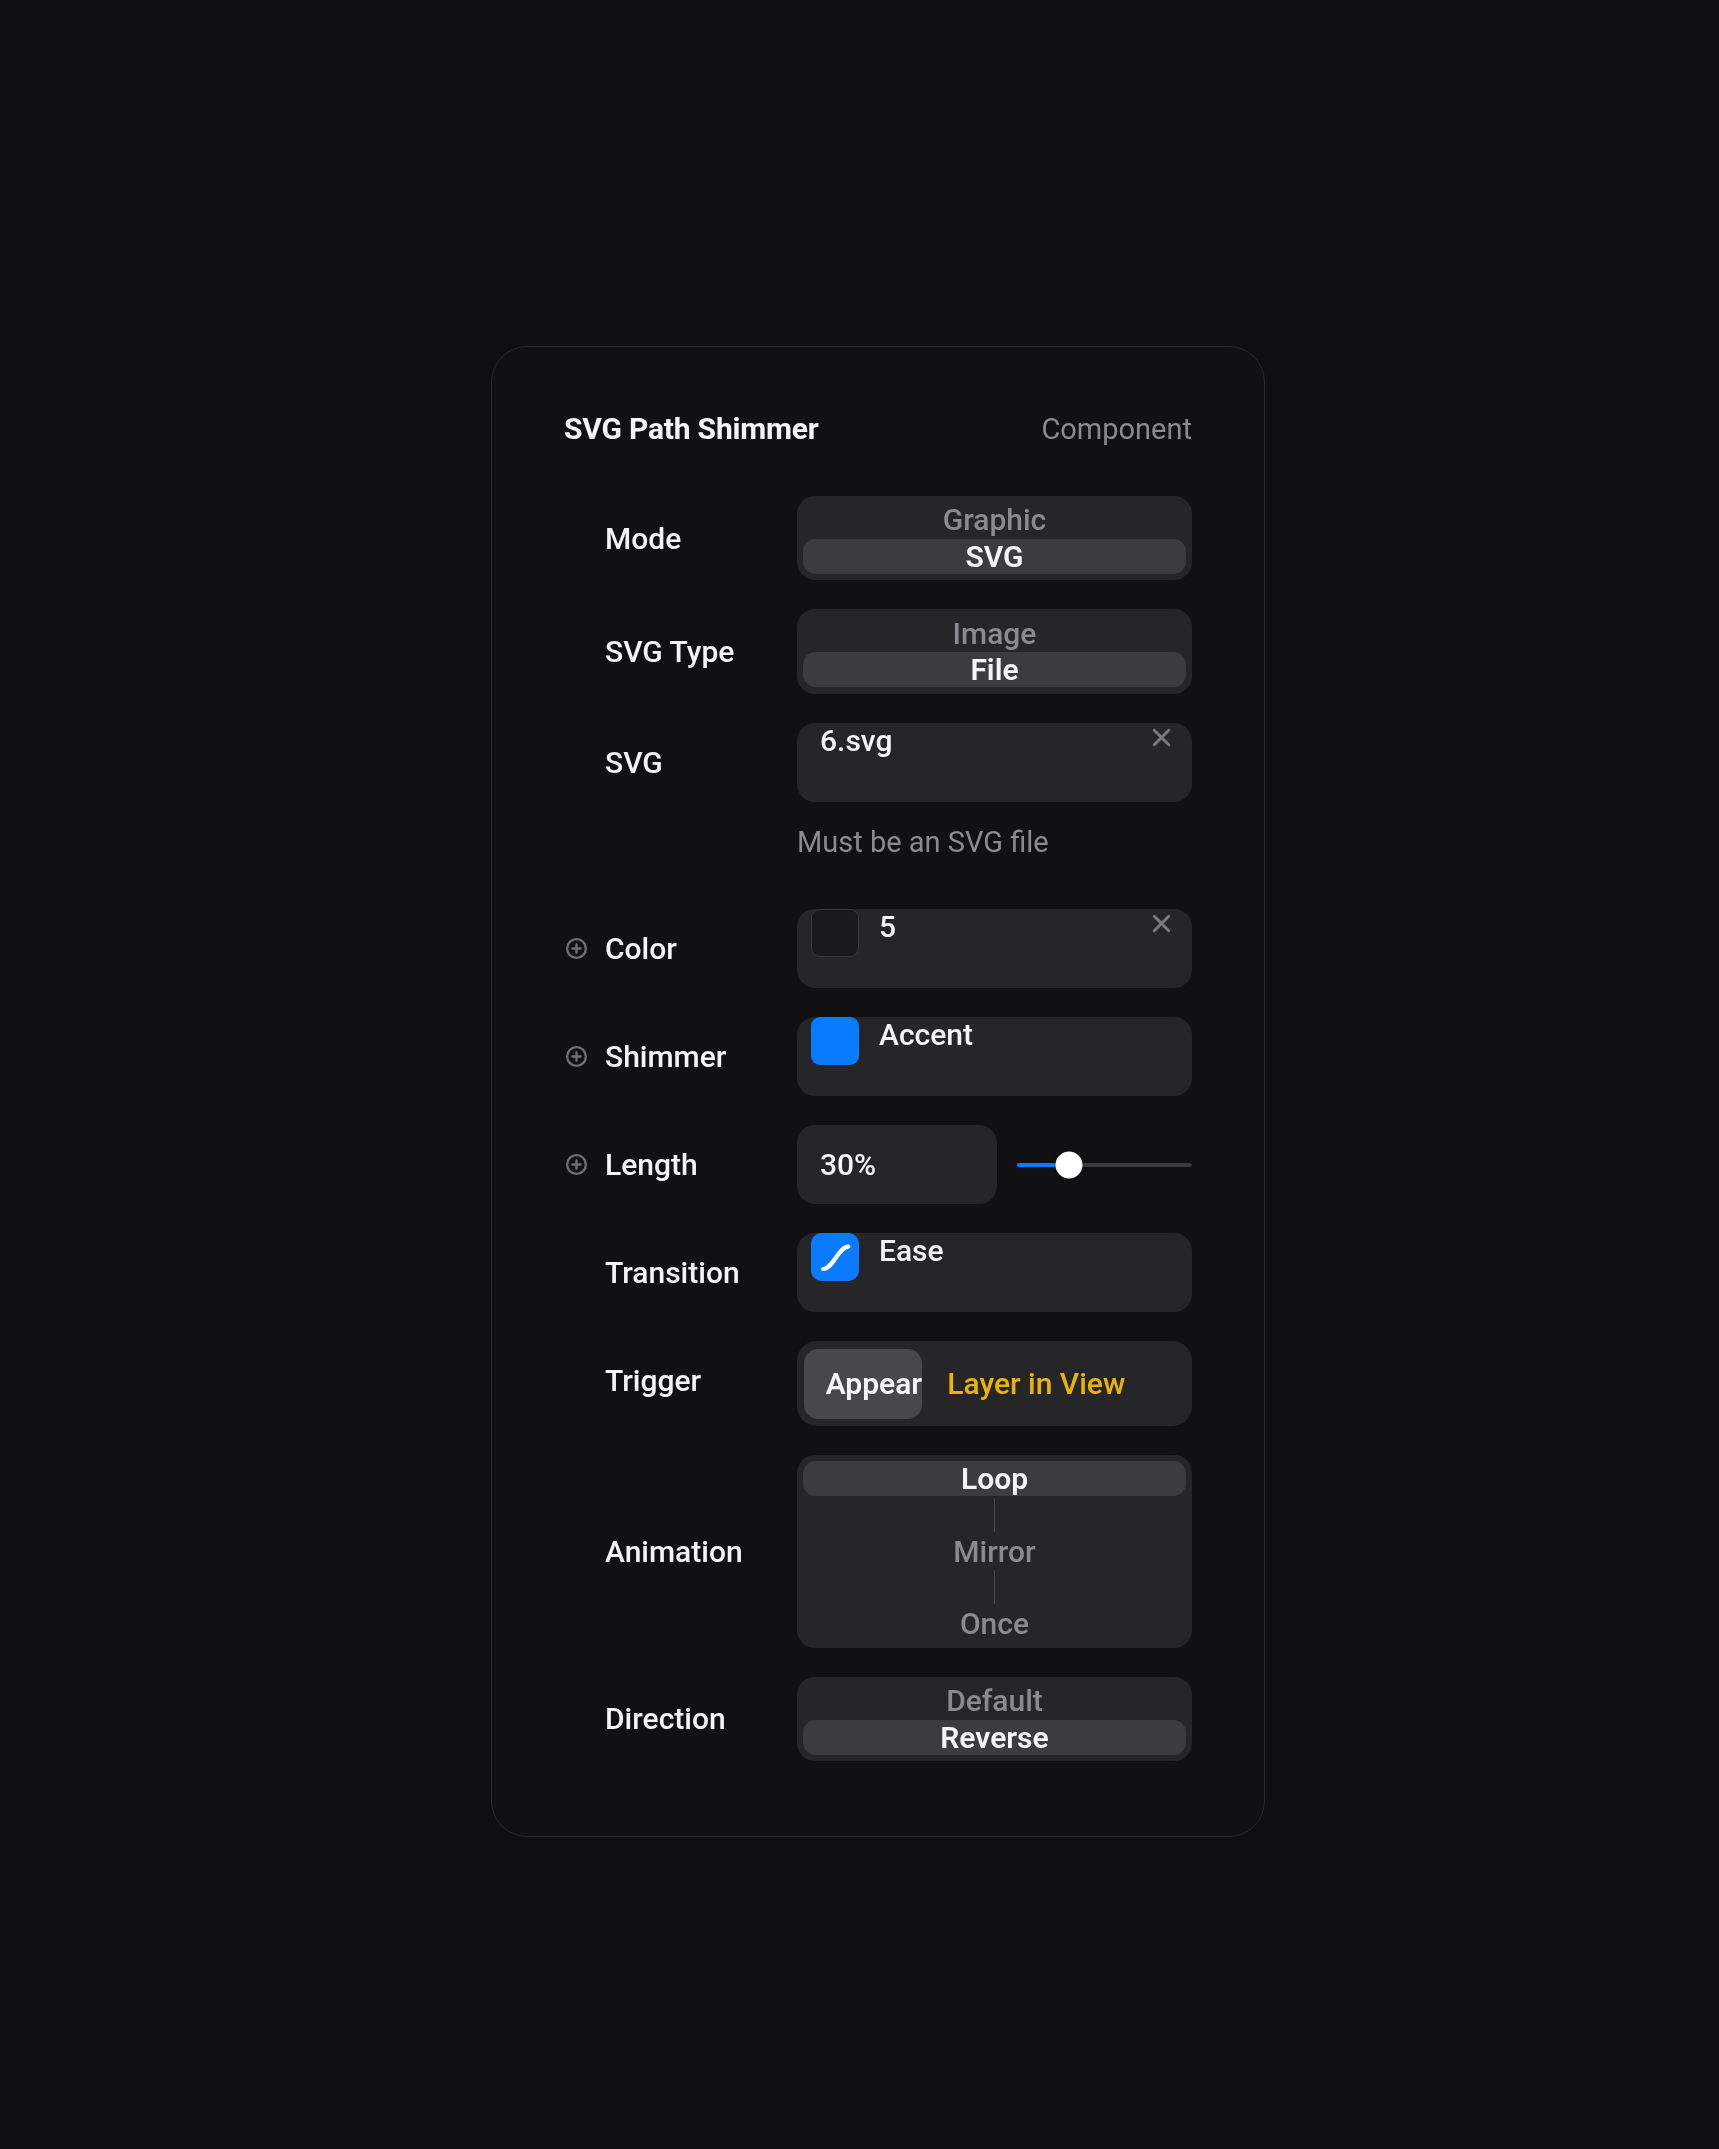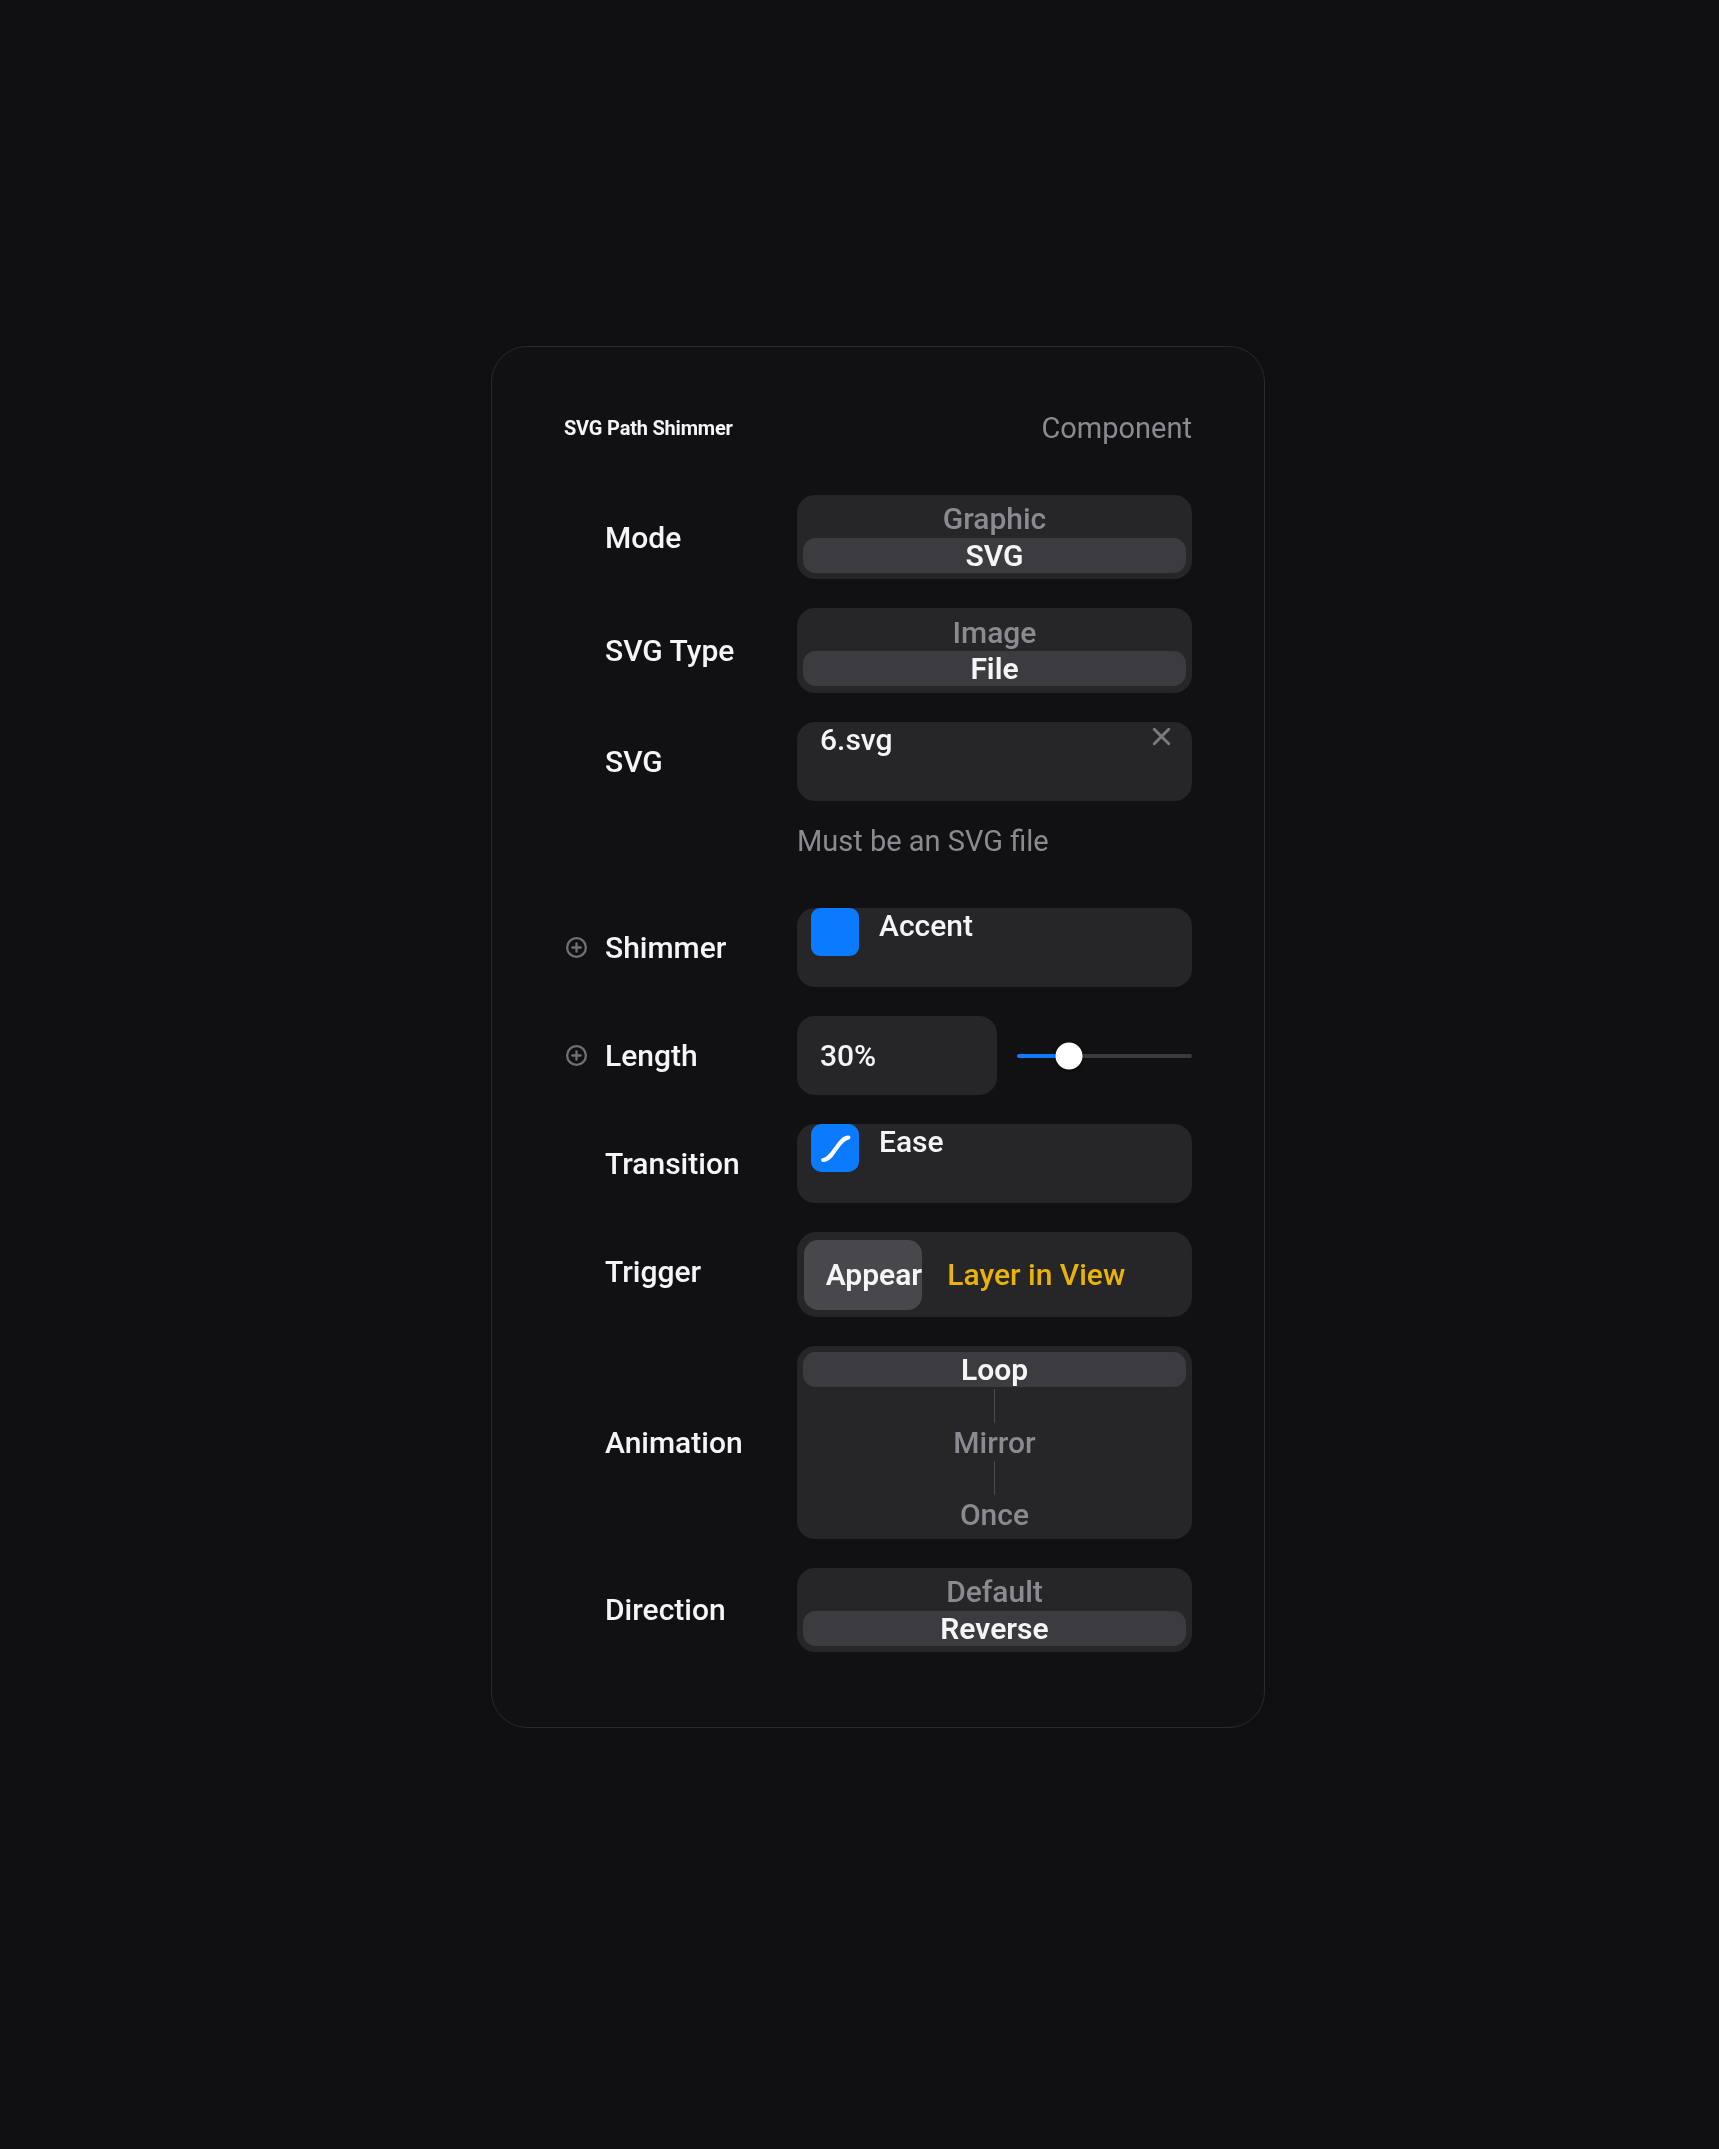--- a/index.html
+++ b/index.html
@@ -21,21 +21,21 @@
     border-radius: 36px;
     padding: 64px 72px 75px 72px;
   }
   .panel-header {
     display: flex;
     justify-content: space-between;
     align-items: center;
     margin-bottom: 50px;
   }
   .panel-title {
-    font-size: 20px;
+    font-size: 30px;
     font-weight: 700;
     color: #f5f5f7;
     letter-spacing: -0.2px;
   }
   .panel-type {
     font-size: 29px;
     font-weight: 400;
     color: #8a8a90;
   }
   .row {
@@ -289,20 +289,42 @@
     </div>
   </div>
 
   <div class="row helper-row">
     <div class="label-col label-indent"></div>
     <div class="control-col">
       <span class="helper-text">Must be an SVG file</span>
     </div>
   </div>
 
+  <div class="row">
+    <div class="label-col">
+      <span class="plus-icon">
+        <svg viewBox="0 0 24 24" fill="none" stroke="currentColor" stroke-width="2.2">
+            <circle cx="12" cy="12" r="9"></circle>
+            <path d="M12 8v8M8 12h8" stroke-linecap="round"></path>
+          </svg>
+      </span>
+      <span class="label-text">Color</span>
+    </div>
+    <div class="control-col">
+      <div class="field" style="padding-left:14.3px;">
+        <span class="swatch dark"></span>
+        <span class="field-text">5</span>
+        <span class="clear-btn">
+          <svg viewBox="0 0 24 24" fill="none" stroke="currentColor" stroke-width="2.4" stroke-linecap="round">
+              <path d="M6 6l12 12M18 6L6 18"></path>
+            </svg>
+        </span>
+      </div>
+    </div>
+  </div>
 
   <div class="row">
     <div class="label-col">
       <span class="plus-icon">
         <svg viewBox="0 0 24 24" fill="none" stroke="currentColor" stroke-width="2.2">
             <circle cx="12" cy="12" r="9"></circle>
             <path d="M12 8v8M8 12h8" stroke-linecap="round"></path>
           </svg>
       </span>
       <span class="label-text">Shimmer</span>

